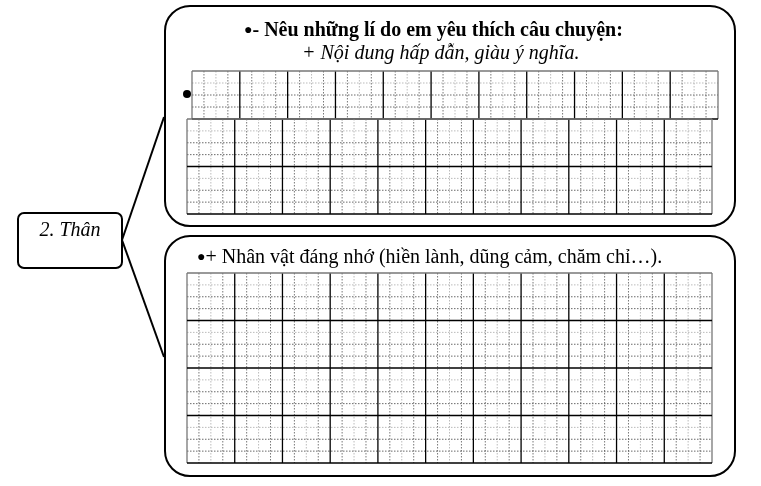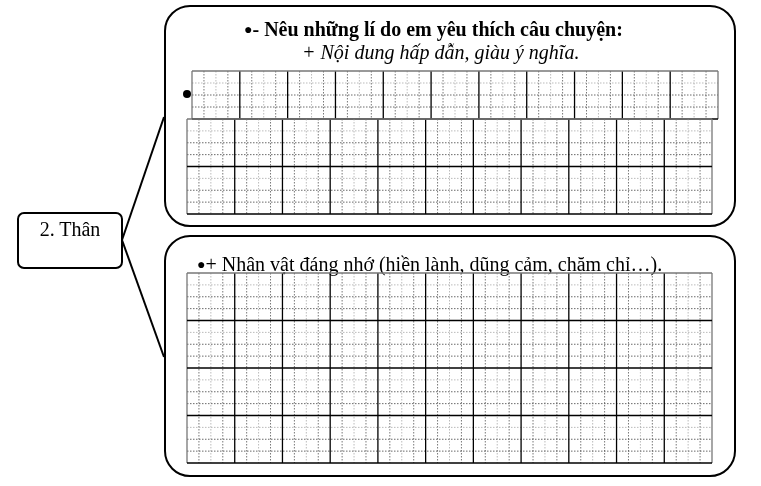--- a/index.html
+++ b/index.html
@@ -1,21 +1,21 @@
 <!DOCTYPE html>
 <html><head>
 <meta charset="utf-8">
 <style>
   html, body { margin:0; padding:0; background:#ffffff; }
   body { width:761px; height:486px; position:relative; overflow:hidden;
          font-family:"Liberation Serif", "DejaVu Serif", serif; color:#000; }
   .box { position:absolute; border:2px solid #000; border-radius:26px; background:#fff; box-sizing:border-box; }
   .label-box { position:absolute; left:17px; top:212px; width:106px; height:57px; border:2px solid #000;
                border-radius:7px; box-sizing:border-box; text-align:center; font-size:20px; line-height:23px;
-               padding-top:4px; }
+               padding-top:4px;font-style:italic; }
   .txt { position:absolute; font-size:20px; line-height:22px; white-space:nowrap; }
   svg { position:absolute; left:0; top:0; }
   .dot { position:absolute; width:8px; height:8px; border-radius:50%; background:#000; }
 </style>
 </head>
 <body>
 
 <svg width="761" height="486">
   <line x1="122" y1="240" x2="164" y2="117" stroke="#000" stroke-width="2"></line>
   <line x1="122" y1="240" x2="164" y2="357" stroke="#000" stroke-width="2"></line>
@@ -135,21 +135,21 @@
     <line x1="568.8181818181818" y1="119" x2="568.8181818181818" y2="214" stroke="#000" stroke-width="1.3"></line>
     <line x1="616.5454545454545" y1="119" x2="616.5454545454545" y2="214" stroke="#000" stroke-width="1.3"></line>
     <line x1="664.2727272727273" y1="119" x2="664.2727272727273" y2="214" stroke="#000" stroke-width="1.3"></line>
     <line x1="712" y1="119" x2="712" y2="214" stroke="#777" stroke-width="1.3"></line>
     <line x1="187" y1="119" x2="712" y2="119" stroke="#777" stroke-width="1.3"></line>
     <line x1="187" y1="166.5" x2="712" y2="166.5" stroke="#000" stroke-width="1.3"></line>
     <line x1="187" y1="214" x2="712" y2="214" stroke="#000" stroke-width="1.3"></line>
   </svg>
 
 <div class="box" style="left:164px; top:235px; width:572px; height:242px;"></div>
-<div class="txt" style="left:197px; top:253px;">
+<div class="txt" style="left:197px; top:245px;">
   <span style="font-size:14px; vertical-align:2px;">●</span><span>+ Nhân vật đáng nhớ (hiền lành, dũng cảm, chăm chỉ…).</span>
 </div>
 
 <svg width="761" height="486" id="grid-bottom">
     <line x1="198.9318181818182" y1="273" x2="198.9318181818182" y2="463" stroke="#555" stroke-width="0.8" stroke-dasharray="1.5,1.5"></line>
     <line x1="210.86363636363637" y1="273" x2="210.86363636363637" y2="463" stroke="#aaa" stroke-width="0.8" stroke-dasharray="1.5,1.5"></line>
     <line x1="222.79545454545456" y1="273" x2="222.79545454545456" y2="463" stroke="#555" stroke-width="0.8" stroke-dasharray="1.5,1.5"></line>
     <line x1="246.6590909090909" y1="273" x2="246.6590909090909" y2="463" stroke="#555" stroke-width="0.8" stroke-dasharray="1.5,1.5"></line>
     <line x1="258.59090909090907" y1="273" x2="258.59090909090907" y2="463" stroke="#aaa" stroke-width="0.8" stroke-dasharray="1.5,1.5"></line>
     <line x1="270.52272727272725" y1="273" x2="270.52272727272725" y2="463" stroke="#555" stroke-width="0.8" stroke-dasharray="1.5,1.5"></line>

